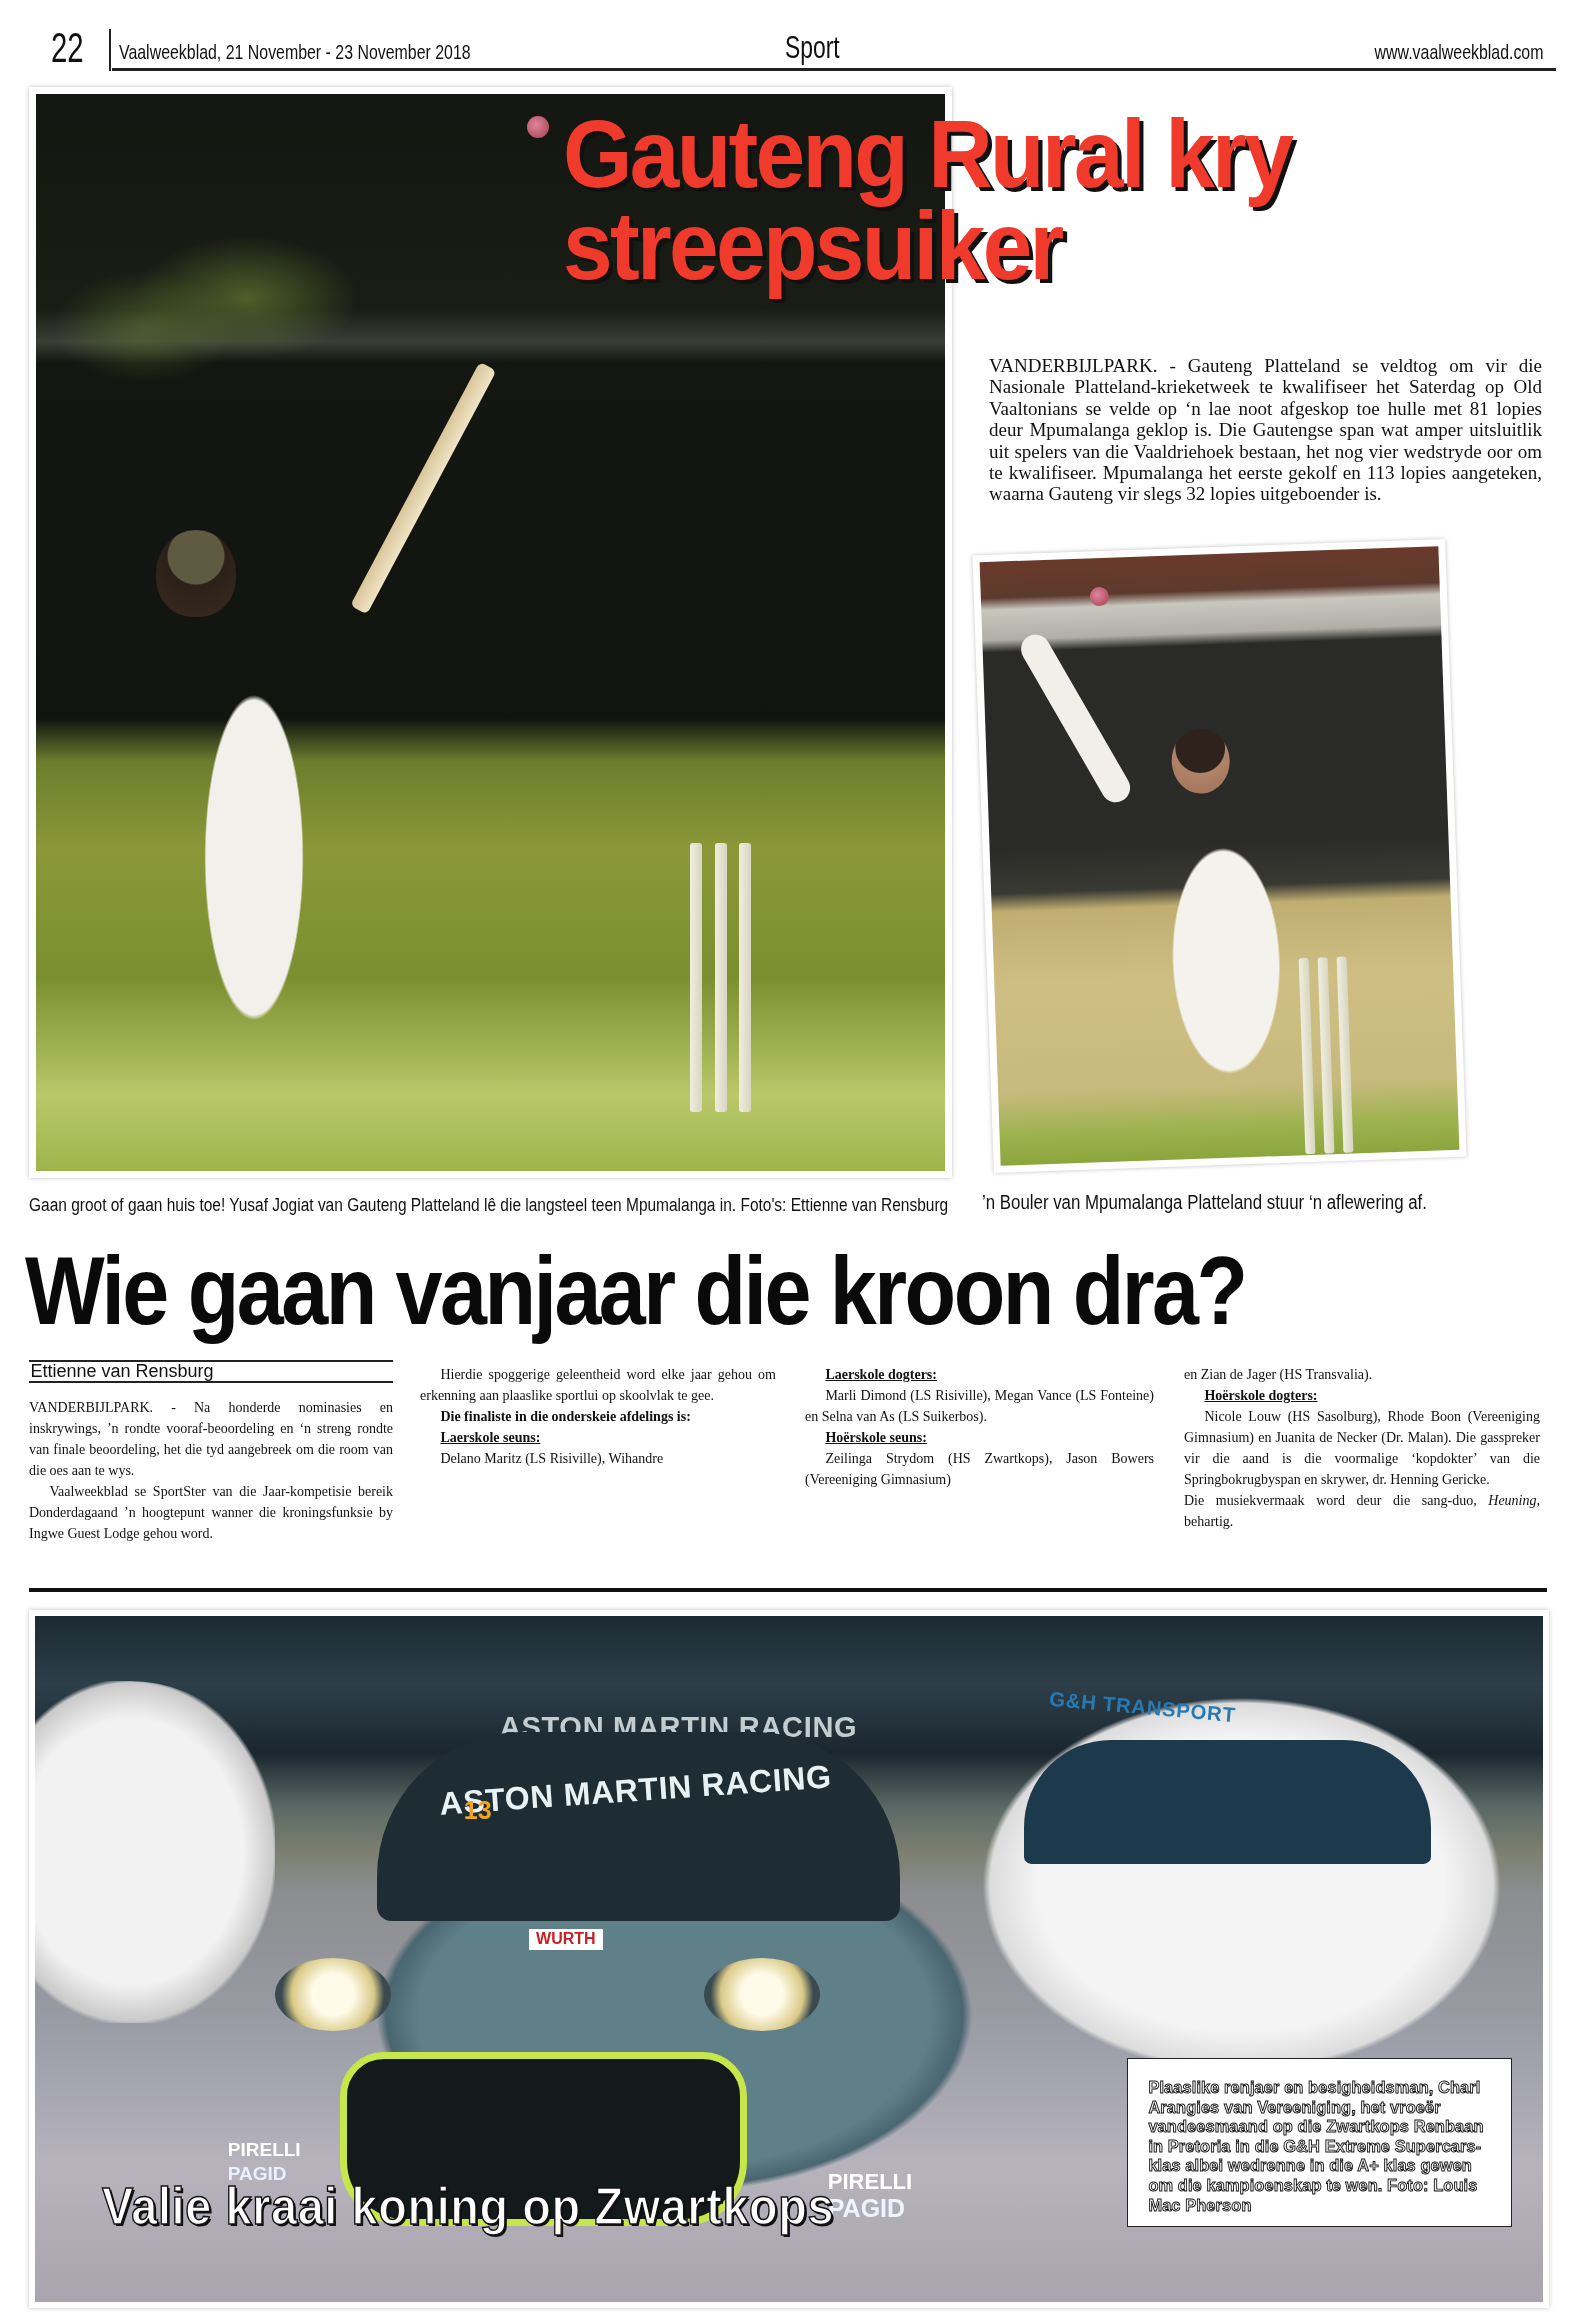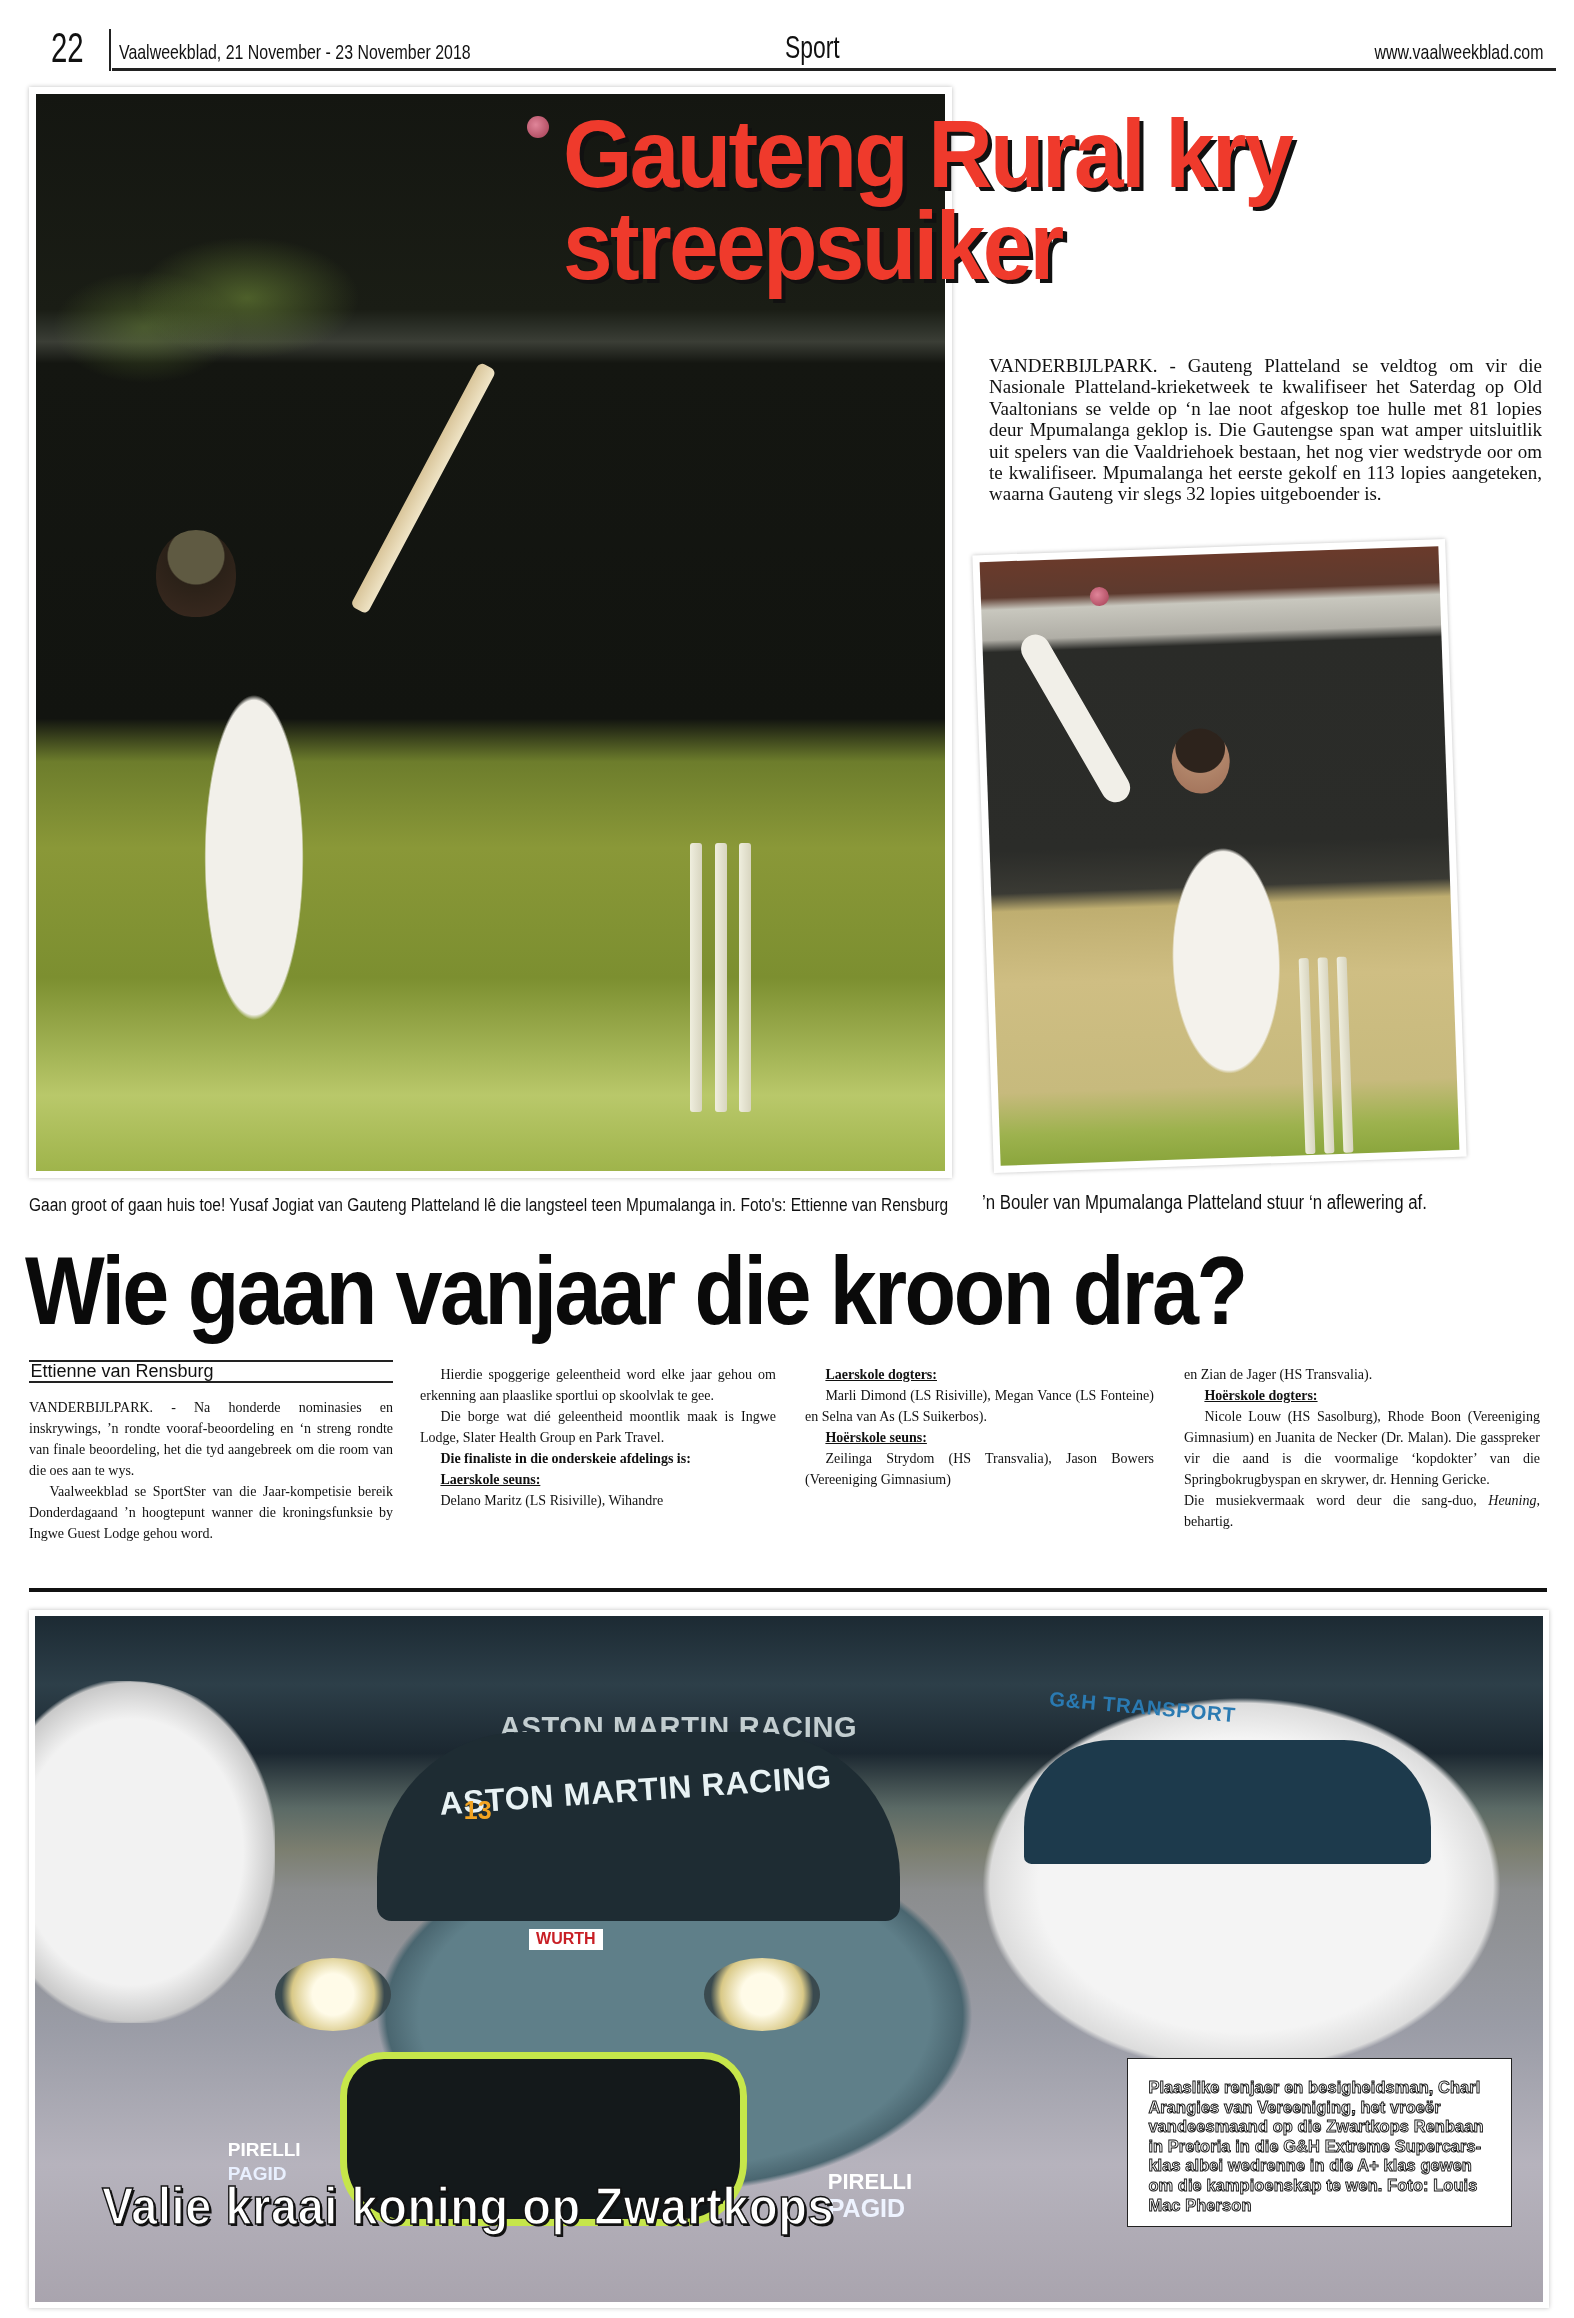--- a/index.html
+++ b/index.html
@@ -180,31 +180,30 @@
   <div class="byline-rule"></div>
 </div>
 
 <div class="col col-1 serif" style="top:1397px;">
   <p>VANDERBIJLPARK. - Na honderde nominasies en inskrywings, ’n rondte vooraf-beoordeling en ‘n streng rondte van finale beoordeling, het die tyd aangebreek om die room van die oes aan te wys.</p>
   <p class="ind">Vaalweekblad se SportSter van die Jaar-kompetisie bereik Donderdagaand ’n hoogtepunt wanner die kroningsfunksie by Ingwe Guest Lodge gehou word.</p>
 </div>
 
 <div class="col col-2 serif">
   <p class="ind">Hierdie spoggerige geleentheid word elke jaar gehou om erkenning aan plaaslike sportlui op skoolvlak te gee.</p>
-  <p class="ind">Die borge wat dié geleentheid moontlik maak is Ingwe Lodge, Slater Health Group en Park Travel.</p>
   <p class="ind bold">Die finaliste in die onderskeie afdelings is:</p>
   <p class="sub">Laerskole seuns:</p>
   <p class="ind">Delano Maritz (LS Risiville), Wihandre</p>
 </div>
 
 <div class="col col-3 serif">
   <p class="sub">Laerskole dogters:</p>
   <p class="ind">Marli Dimond (LS Risiville), Megan Vance (LS Fonteine) en Selna van As (LS Suikerbos).</p>
   <p class="sub">Hoërskole seuns:</p>
-  <p class="ind">Zeilinga Strydom (HS Transvalia), Jason Bowers (Vereeniging Gimnasium)</p>
+  <p class="ind">Zeilinga Strydom (HS Zwartkops), Jason Bowers (Vereeniging Gimnasium)</p>
 </div>
 
 <div class="col col-4 serif">
   <p>en Zian de Jager (HS Transvalia).</p>
   <p class="sub">Hoërskole dogters:</p>
   <p class="ind">Nicole Louw (HS Sasolburg), Rhode Boon (Vereeniging Gimnasium) en Juanita de Necker (Dr. Malan). Die gasspreker vir die aand is die voormalige ‘kopdokter’ van die Springbokrugbyspan en skrywer, dr. Henning Gericke.</p>
   <p><span>Die musiekvermaak word deur die sang-duo, </span><em>Heuning</em><span>, behartig.</span></p>
 </div>
 
 <div class="section-rule"></div>

